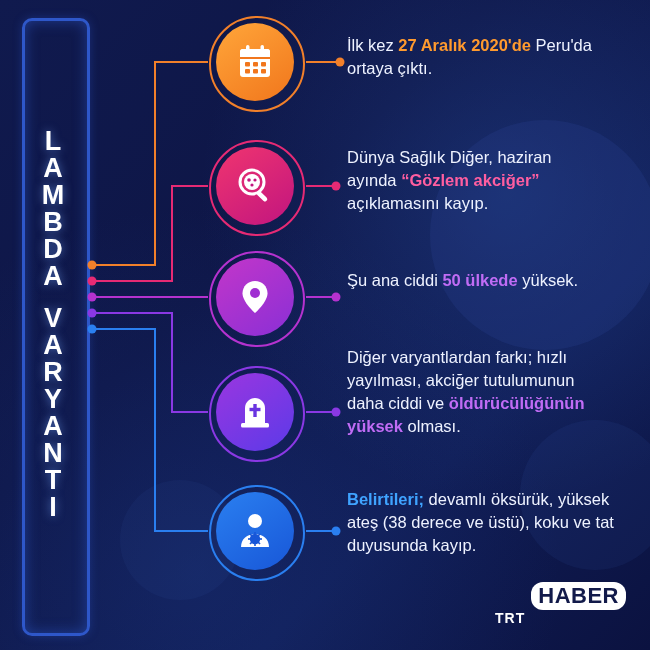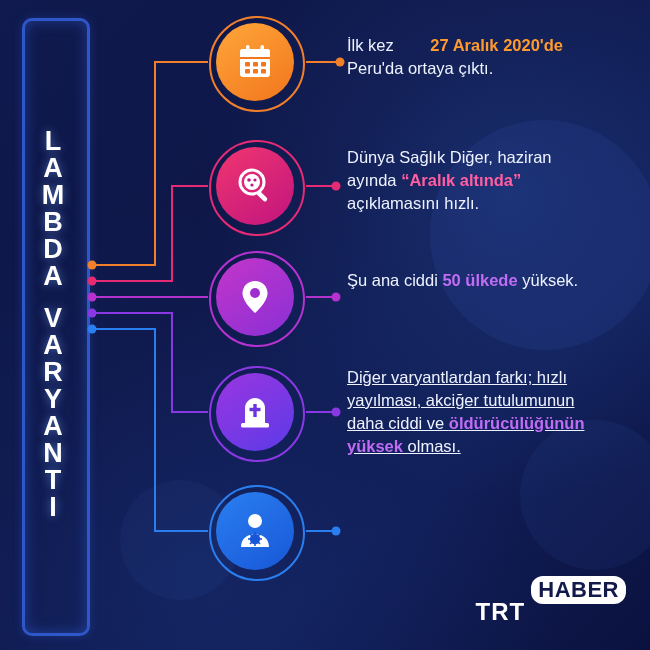--- a/index.html
+++ b/index.html
@@ -59,30 +59,30 @@
   .c3 .ring{border-color:#b532cf;}
   .c4{background:linear-gradient(145deg,#9a36e0,#5c3ae8);}
   .c4 .ring{border-color:#8a38e4;}
   .c5{background:linear-gradient(145deg,#2a7ff0,#1857d8);}
   .c5 .ring{border-color:#2a7ff0;}
 
   .text-block{
     position:absolute;color:#eef2ff;font-size:16.5px;line-height:23px;
     width:280px;
   }
-  .hl-orange{color:#ff9a2e;font-weight:bold;margin-left:32px;}
+  .hl-orange{color:#ff9a2e;font-weight:bold;}
   .hl-pink{color:#ff5ea0;font-weight:bold;}
   .hl-violet{color:#c06cf5;font-weight:bold;}
   .hl-blue{color:#3fa3ff;font-weight:bold;}
 
   
   .logo{
     position:absolute;right:24px;bottom:24px;display:flex;align-items:center;gap:0;
   }
-  .logo .trt{color:#ffffff;font-weight:bold;font-size:24px;letter-spacing:1px;padding-right:6px;margin-top:45px;}
+  .logo .trt{color:#ffffff;font-weight:bold;font-size:14px;letter-spacing:1px;padding-right:6px;margin-top:45px;}
   .logo .haber{
     background:#ffffff;color:#121a4a;font-weight:bold;font-size:22px;
     padding:1px 7px;letter-spacing:.5px;border-radius:12px;
   }
   
   .icon svg{display:block;}
 </style>
 </head>
 <body>
 
@@ -166,21 +166,21 @@
           <circle cx="18" cy="17" r="12" fill="none" stroke="#ffffff" stroke-width="3"></circle>
           <circle cx="18" cy="17" r="8" fill="#ffffff"></circle>
           <circle cx="15" cy="15" r="1.8" fill="#c1157f"></circle>
           <circle cx="21" cy="15" r="1.6" fill="#c1157f"></circle>
           <circle cx="18" cy="20" r="1.6" fill="#c1157f"></circle>
           <rect x="25" y="25" width="13" height="4.6" rx="2.3" fill="#ffffff" transform="rotate(45 25 25)"></rect>
         </svg>
       </span>
     </div>
   </div>
-  <div class="text-block" style="left:347px;top:146px;width:258px;" id="txt1"><span>Dünya Sağlık Diğer, haziran ayında </span><span class="hl-pink">“Aralık altında”</span><span> açıklamasını hızlı.</span></div>
+  <div class="text-block" style="left:347px;top:146px;width:258px;" id="txt1"><span>Dünya Sağlık Diğer, haziran ayında </span><span class="hl-pink">“Gözlem akciğer”</span><span> açıklamasını kayıp.</span></div>
 
   <div class="icon-wrap" style="left:216px;top:258px;">
     <div class="circle c3">
       <div class="ring"></div>
       <span class="icon">
         <svg width="40" height="40" viewBox="0 0 40 40">
           <path d="M20 4c-7 0-12.5 5.4-12.5 12.2C7.5 25 20 36 20 36s12.5-11 12.5-19.8C32.5 9.4 27 4 20 4z" fill="#ffffff"></path>
           <circle cx="20" cy="16" r="5" fill="#a02fd2"></circle>
         </svg>
       </span>
@@ -194,39 +194,40 @@
       <span class="icon">
         <svg width="42" height="42" viewBox="0 0 42 42">
           <path d="M11 32V17c0-5.5 4.5-10 10-10s10 4.5 10 10v15z" fill="#ffffff"></path>
           <rect x="19.3" y="13" width="3.4" height="13" fill="#6a35e0"></rect>
           <rect x="15.5" y="16.8" width="11" height="3.4" fill="#6a35e0"></rect>
           <rect x="7" y="32" width="28" height="4.5" rx="1.6" fill="#ffffff"></rect>
         </svg>
       </span>
     </div>
   </div>
-  <div class="text-block" style="left:347px;top:366px;width:268px;text-decoration:underline;" id="txt3"><span>Diğer varyantlardan farkı; hızlı yayılması, akciğer tutulumunun daha ciddi ve </span><span class="hl-violet">öldürücülüğünün yüksek</span><span> olması.</span></div>
+  <div class="text-block" style="left:347px;top:346px;width:268px;" id="txt3"><span>Diğer varyantlardan farkı; hızlı yayılması, akciğer tutulumunun daha ciddi ve </span><span class="hl-violet">öldürücülüğünün yüksek</span><span> olması.</span></div>
 
   <div class="icon-wrap" style="left:216px;top:492px;">
     <div class="circle c5">
       <div class="ring"></div>
       <span class="icon">
         <svg width="42" height="42" viewBox="0 0 42 42">
           <circle cx="21" cy="11" r="7" fill="#ffffff"></circle>
           <path d="M7 37c0-8 6.3-13 14-13s14 5 14 13z" fill="#ffffff"></path>
           <circle cx="21" cy="29" r="5.2" fill="#1857d8"></circle>
           <g stroke="#1857d8" stroke-width="1.6">
             <line x1="21" y1="22" x2="21" y2="36"></line>
             <line x1="14" y1="29" x2="28" y2="29"></line>
             <line x1="16" y1="24" x2="26" y2="34"></line>
             <line x1="26" y1="24" x2="16" y2="34"></line>
           </g>
         </svg>
       </span>
     </div>
   </div>
+  <div class="text-block" style="left:347px;top:488px;width:268px;" id="txt4"><span class="hl-blue">Belirtileri;</span><span> devamlı öksürük, yüksek ateş (38 derece ve üstü), koku ve tat duyusunda kayıp.</span></div>
 
   <div class="logo">
     <span class="trt">TRT</span>
     <span class="haber">HABER</span>
   </div>
 
 </div>
 
 </body></html>

